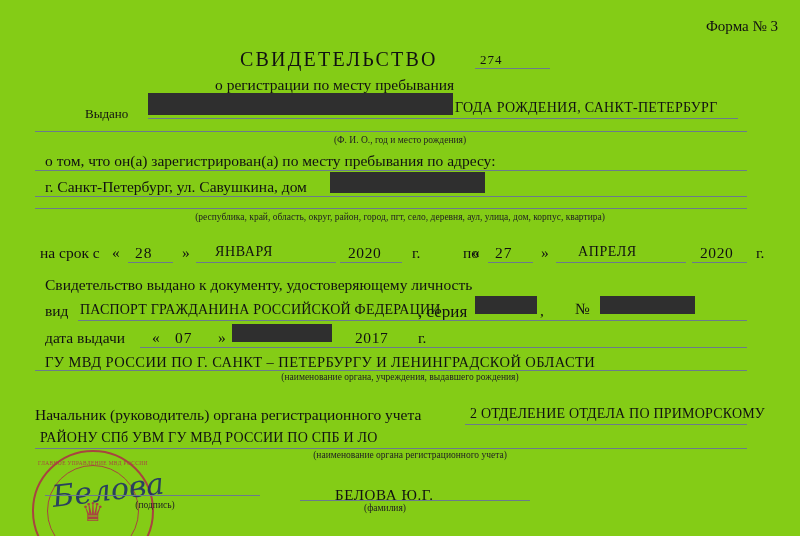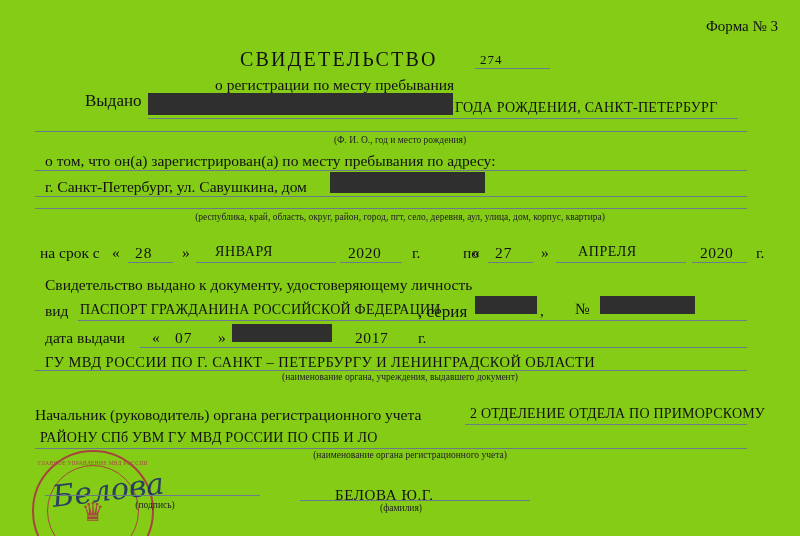--- a/index.html
+++ b/index.html
@@ -58,21 +58,21 @@
     top: 76px;
     font-size: 15.5px;
   }
   .cert-num {
     left: 480px;
     top: 52px;
     font-size: 13px;
     letter-spacing: 1px;
   }
 
-  .lbl-vydano { left: 85px; top: 91px; font-size: 17px; }
+  .lbl-vydano { left: 85px; top: 106px; font-size: 13px; }
   .born-city  { left: 455px; top: 100px; font-size: 14px; letter-spacing: .3px;}
 
   .fio-caption { left: 250px; top: 135px; width: 300px; }
 
   .about-line { left: 45px; top: 152px; font-size: 15.5px; }
   .addr-line  { left: 45px; top: 178px; font-size: 15.5px; }
 
   .addr-caption { left: 120px; top: 212px; width: 560px; }
 
   .term-row { top: 244px; font-size: 15.5px; }
@@ -84,21 +84,21 @@
   .organ-line { left: 45px; top: 354px; font-size: 14.5px; letter-spacing: .4px;}
   .organ-caption { left: 190px; top: 372px; width: 420px; }
 
   .chief-line { left: 35px; top: 406px; font-size: 15.5px; }
   .chief-org1 { left: 470px; top: 406px; font-size: 14px; letter-spacing: .2px;}
   .chief-org2 { left: 40px; top: 430px; font-size: 14px; letter-spacing: .2px;}
   .organ-caption2 { left: 250px; top: 450px; width: 320px; }
 
   .sign-caption { left: 95px; top: 500px; width: 120px; }
   .family-name { left: 335px; top: 487px; font-size: 15px; letter-spacing: .6px;}
-  .family-caption { left: 346px; top: 503px; width: 110px; }
+  .family-caption { left: 330px; top: 503px; width: 110px; }
 
   
   #stamp {
     position: absolute;
     left: 32px;
     top: 450px;
     width: 118px;
     height: 118px;
     border: 2.5px solid #b0274a;
     border-radius: 50%;
@@ -213,21 +213,21 @@
   <div class="txt" style="left:152px; top:329px; font-size:15.5px;">«</div>
   <div class="txt" style="left:175px; top:329px; font-size:15.5px; letter-spacing:1px;">07</div>
   <div class="txt" style="left:218px; top:329px; font-size:15.5px;">»</div>
   <div class="redact" style="left:232px; top:324px; width:100px; height:18px;"></div>
   <div class="txt" style="left:355px; top:329px; font-size:15.5px; letter-spacing:.6px;">2017</div>
   <div class="txt" style="left:418px; top:329px; font-size:15.5px;">г.</div>
   <div class="line" style="left:140px; top:347px; width:607px;"></div>
 
   <div class="txt organ-line">ГУ  МВД  РОССИИ  ПО  Г. САНКТ – ПЕТЕРБУРГУ  И  ЛЕНИНГРАДСКОЙ ОБЛАСТИ</div>
   <div class="line" style="left:35px; top:370px; width:712px;"></div>
-  <div class="caption organ-caption">(наименование органа, учреждения, выдавшего документ)</div>
+  <div class="caption organ-caption">(наименование органа, учреждения, выдавшего рождения)</div>
 
   <div class="txt chief-line">Начальник (руководитель) органа регистрационного учета</div>
   <div class="txt chief-org1">2 ОТДЕЛЕНИЕ ОТДЕЛА  ПО ПРИМОРСКОМУ</div>
   <div class="line" style="left:465px; top:424px; width:282px;"></div>
   <div class="txt chief-org2">РАЙОНУ СПб УВМ  ГУ  МВД РОССИИ  ПО СПБ  И  ЛО</div>
   <div class="line" style="left:35px; top:448px; width:712px;"></div>
   <div class="caption organ-caption2">(наименование органа регистрационного учета)</div>
 
   <div id="stamp">
     <div class="inner"></div>

